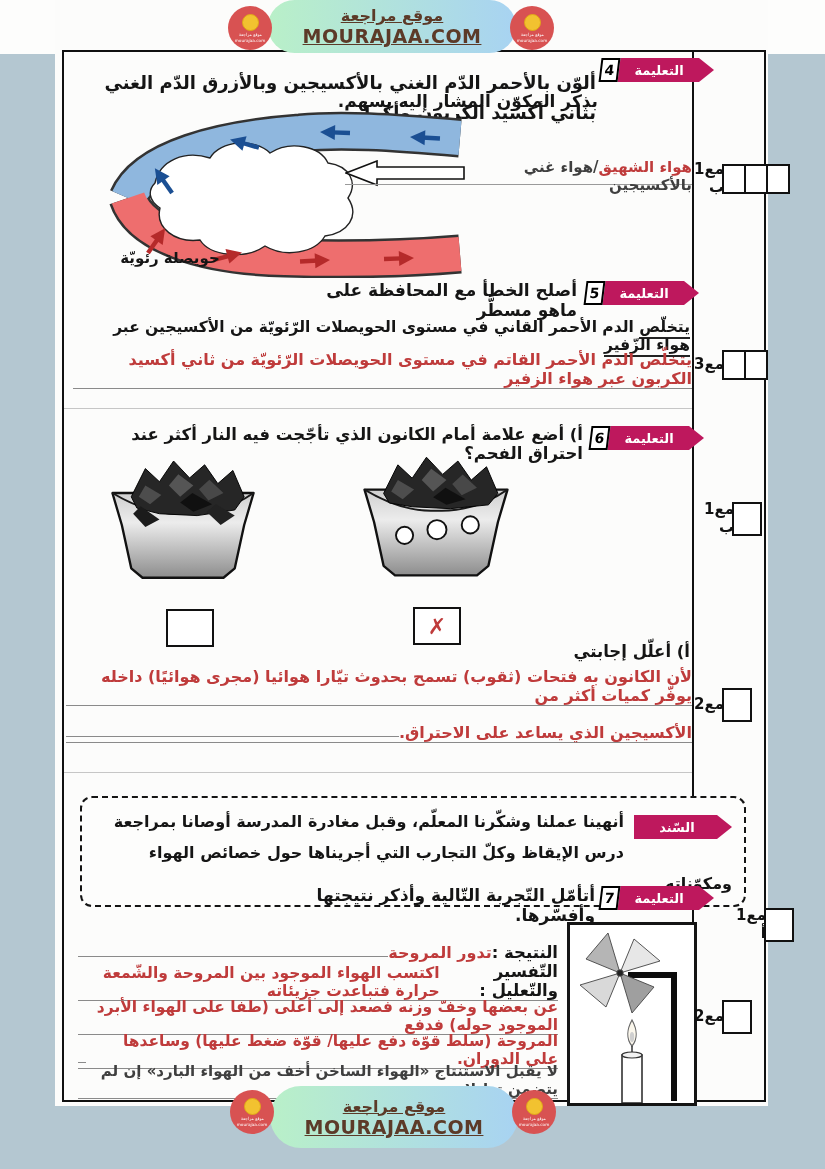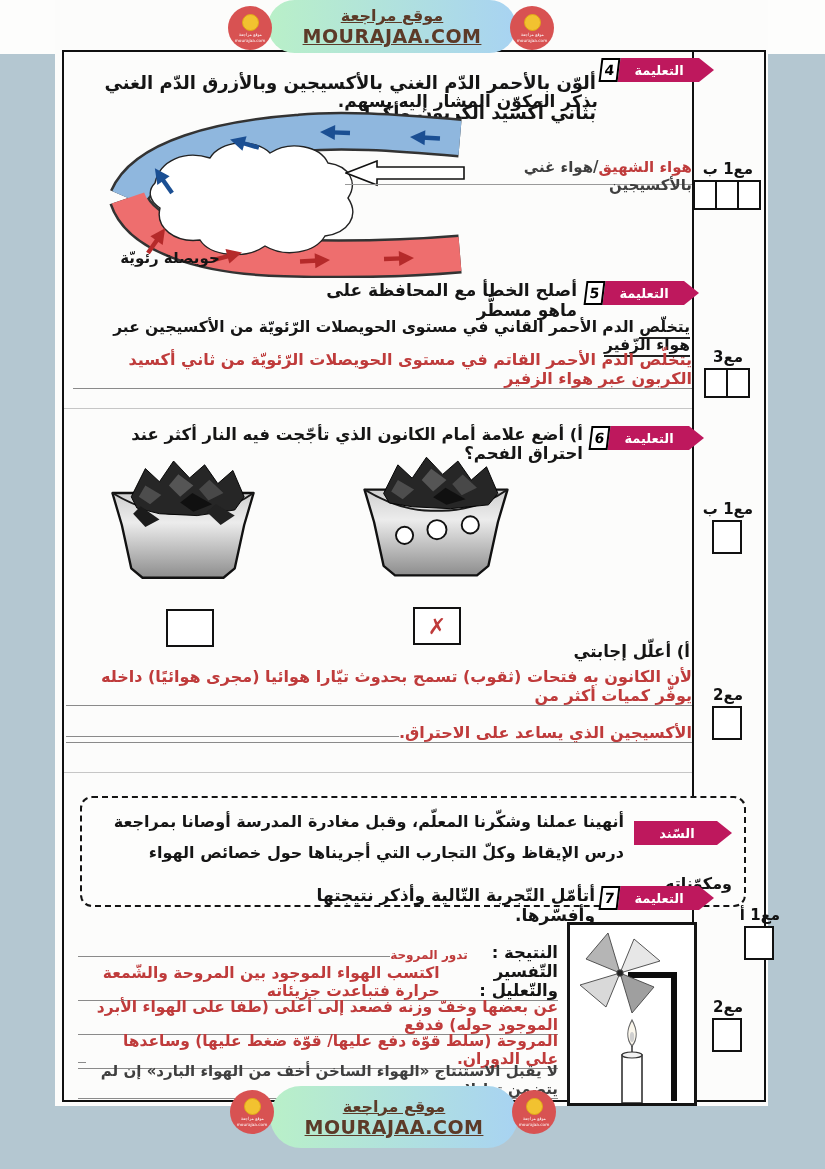--- a/index.html
+++ b/index.html
@@ -34,34 +34,34 @@
   .t{color:#151515;font-weight:bold;direction:rtl;text-align:right;}
   .red{color:#bf3b3b;font-weight:bold;}
   .gray{color:#3f3f3f;font-weight:bold;}
   .u{border-bottom:2px solid #222;padding-bottom:1px;}
   .row{display:flex;direction:rtl;align-items:flex-end;}
   .wline{flex:1;border-bottom:1.5px solid #8a8a8a;margin-bottom:5px;min-width:8px;}
   .uline{border-bottom:1.5px solid #8a8a8a;}
   .divider{height:0;border-top:1.5px solid #c6c6c6;}
 
   
-  .mark{width:68px;display:flex;flex-direction:column;align-items:center;}
+  .mark{width:68px;display:flex;flex-direction:row;align-items:center;}
   .mlabel{font-size:15px;font-weight:bold;color:#111;direction:rtl;}
   .mboxes{display:flex;margin-top:2px;}
   .mb{width:20px;height:26px;border:2px solid #111;background:#fff;margin-left:-2px;}
   .mb.big{width:26px;height:30px;}
 
   
   .cb{width:44px;height:34px;border:2px solid #111;background:#fff;display:flex;
       align-items:center;justify-content:center;font-size:22px;font-weight:bold;color:#bf3b3b;}
 
   
   .sanad{border:2px dashed #141414;border-radius:12px;background:#fdfdfc;padding:8px 12px 6px 12px;
          direction:rtl;font-size:16px;font-weight:bold;color:#151515;line-height:31px;text-align:right;}
-  .sanad .exbadge{float:right;margin-left:10px;margin-top:15px;}
+  .sanad .exbadge{float:right;margin-left:10px;margin-top:9px;}
 
   .imgbox{border:3px solid #141414;background:#fff;}
 </style>
 </head>
 <body>
 
 <div class="stage">
 
   <div class="abs topband"></div>
   <div class="abs sheet"></div>
@@ -274,21 +274,21 @@
         <ellipse cx="62" cy="112" rx="2.2" ry="5" fill="#cfcfcf"></ellipse>
         <line x1="62" y1="121" x2="62" y2="130" stroke="#333" stroke-width="1.5"></line>
         <rect x="52" y="130" width="20" height="48" fill="#ffffff" stroke="#333" stroke-width="1.6"></rect>
         <ellipse cx="62" cy="130" rx="10" ry="3" fill="#f2f2f2" stroke="#333" stroke-width="1.2"></ellipse>
       </g>
     </svg>
   </div>
 
   <div class="abs row" style="left:78px;top:930px;width:480px;height:32px;">
     <span class="t" style="font-size:16.5px;">النتيجة :</span>
-    <span class="red" style="font-size:12px;margin-right:24px;">تدور المروحة</span>
+    <span class="red" style="font-size:16px;margin-right:0;">تدور المروحة</span>
     <span class="wline"></span>
   </div>
   <div class="abs row" style="left:78px;top:964px;width:480px;height:36px;border-bottom:1.5px solid #8a8a8a;">
     <span class="t" style="font-size:16.5px;">التّفسير والتّعليل :</span>
     <span class="red" style="font-size:15.5px;margin-right:14px;">اكتسب الهواء الموجود بين المروحة والشّمعة حرارة فتباعدت جزيئاته</span>
   </div>
   <div class="abs row" style="left:78px;top:1000px;width:480px;height:34px;border-bottom:1.5px solid #8a8a8a;">
     <span class="red" style="font-size:15.5px;">عن بعضها وخفّ وزنه فصعد إلى أعلى (طفا على الهواء الأبرد الموجود حوله) فدفع</span>
   </div>
   <div class="abs row" style="left:78px;top:1034px;width:480px;height:34px;border-bottom:1.5px solid #8a8a8a;">

